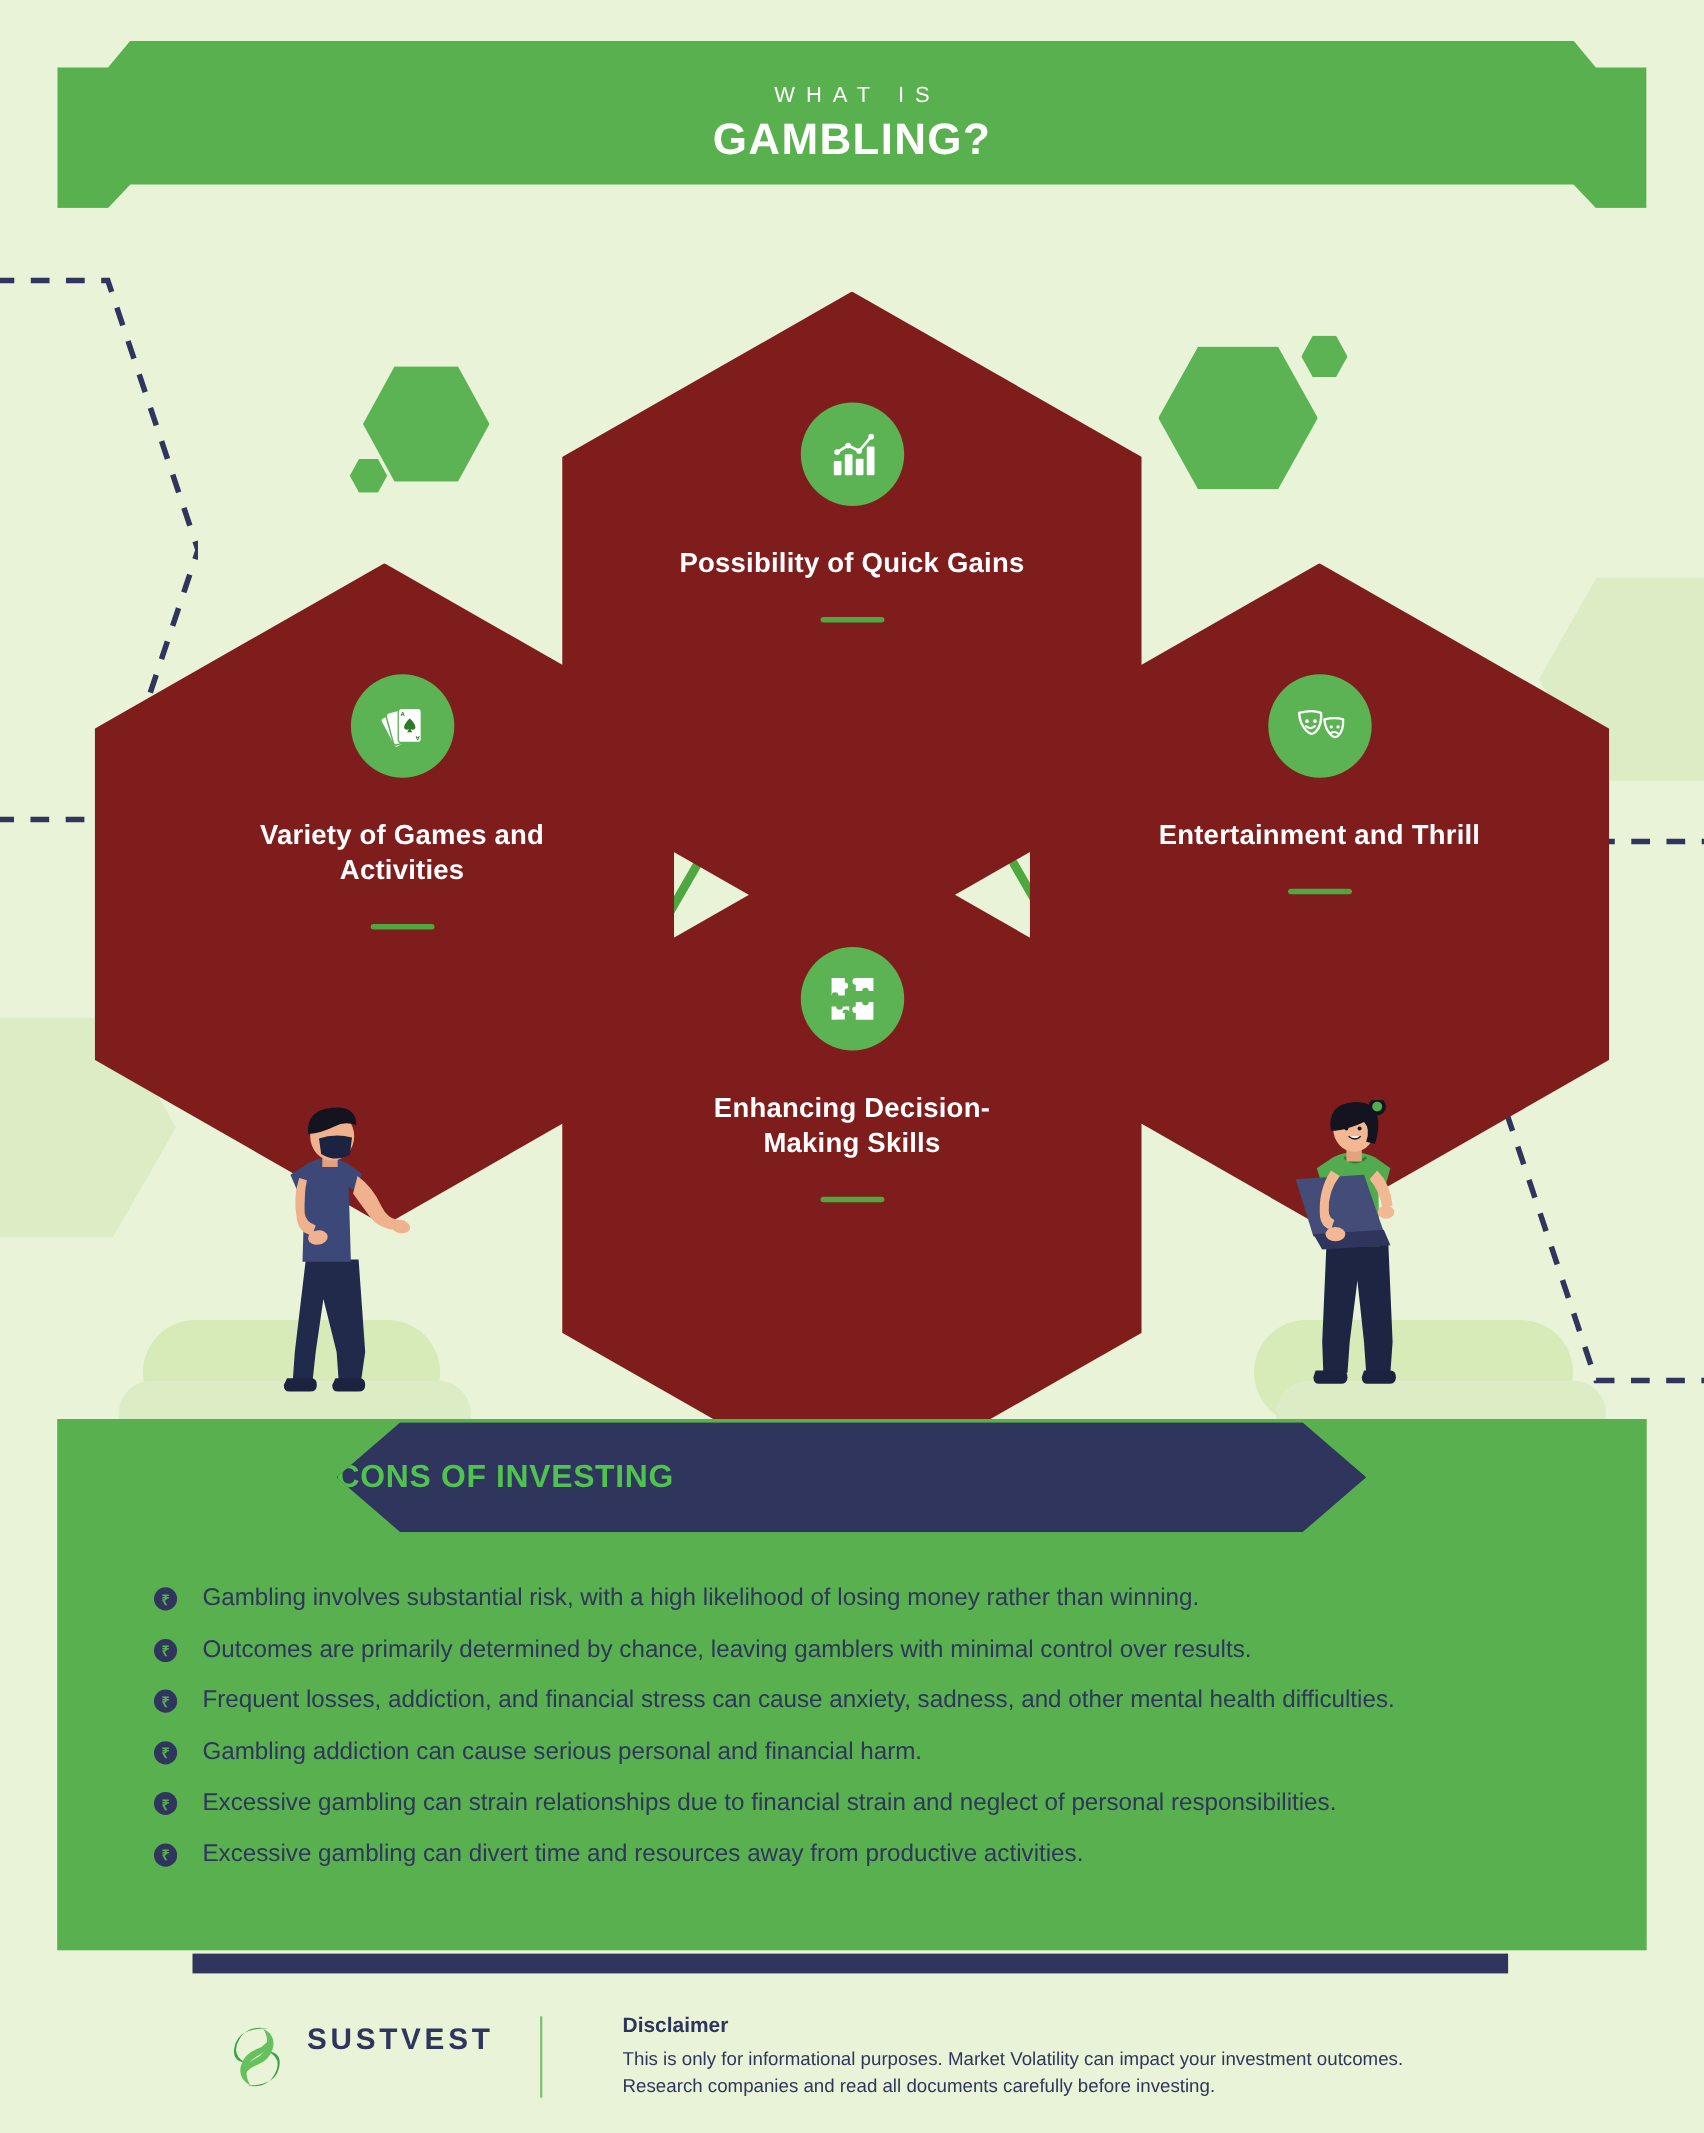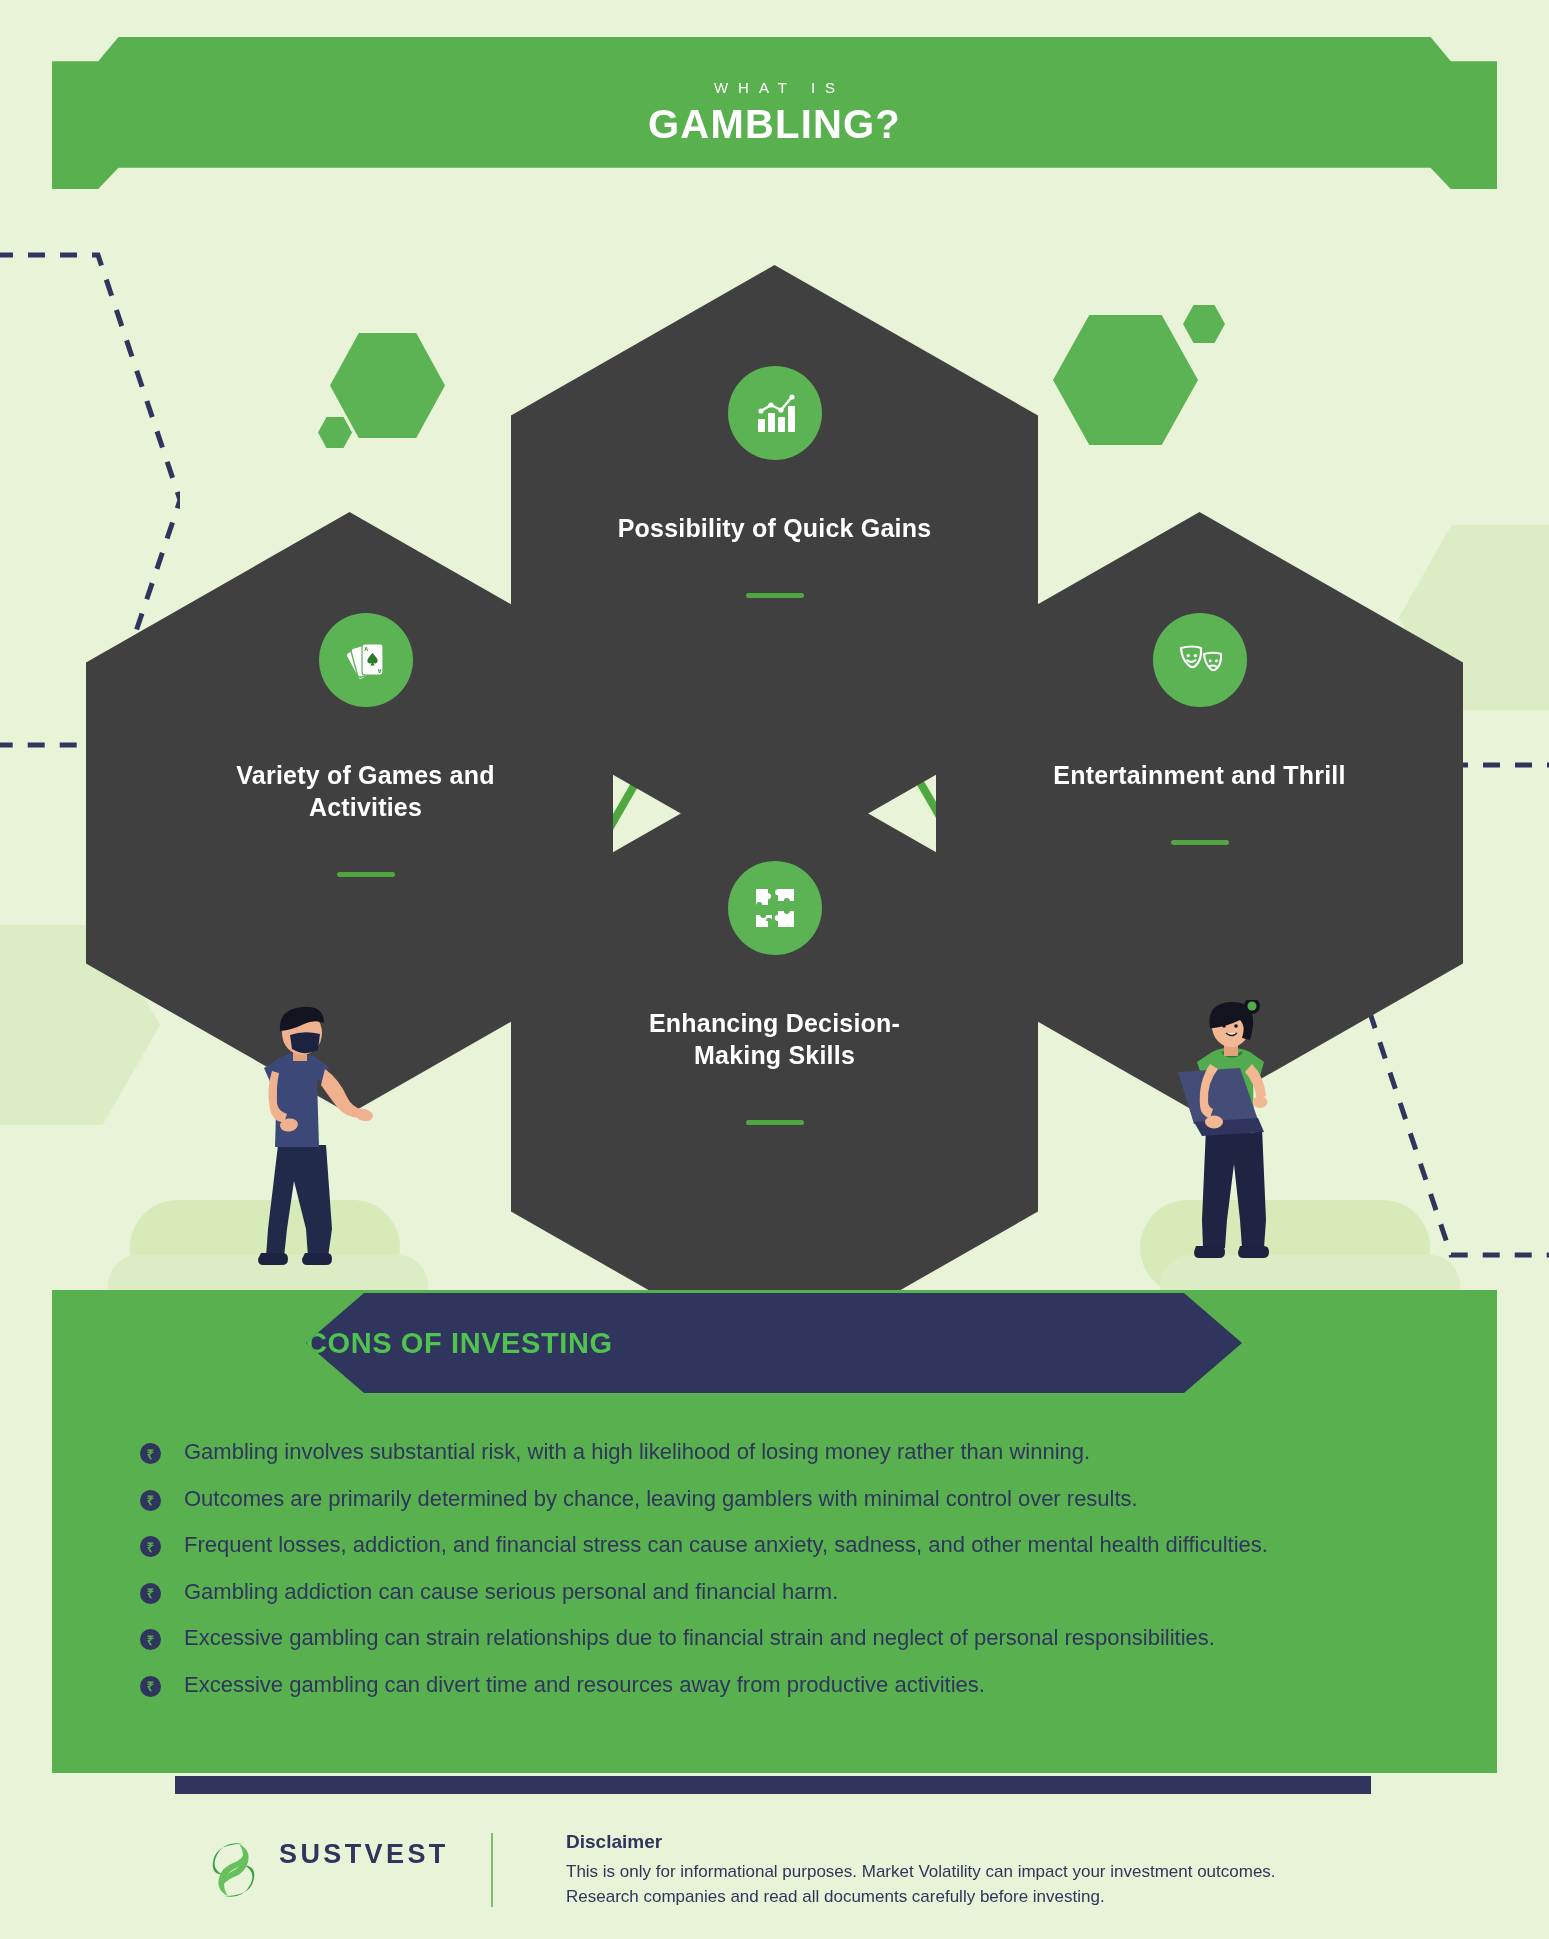--- a/index.html
+++ b/index.html
@@ -55,38 +55,37 @@
   .header-inner {
     position: absolute;
     left: 52px; top: 37px;
     width: 1445px; height: 152px;
     display: flex; flex-direction: column;
     align-items: center; justify-content: center;
     gap: 6px;
   }
   .kicker {
     color: #ffffff;
-    font-size: 15px;
+    font-size: 20px;
     font-weight: 400;
     letter-spacing: 10px;
     text-indent: 10px;
   }
   .main-title {
     color: #ffffff;
     font-size: 40px;
     font-weight: bold;
     letter-spacing: 1.2px;
   }
   .hex-card {
     position: absolute;
-    background: #404040;
+    background: #7f1d1d;
     clip-path: polygon(50% 0%, 100% 25%, 100% 75%, 50% 100%, 0% 75%, 0% 25%);
     display: flex; flex-direction: column;
     align-items: center;
-    gap: 16px;
   }
 
   .hex-top   { left: 511px; top: 265px;  width: 527px; height: 602px; }
   .hex-left  { left: 86px;  top: 512px;  width: 527px; height: 602px; padding-left: 32px; }
   .hex-right { left: 936px; top: 512px;  width: 527px; height: 602px; }
   .hex-bottom{ left: 511px; top: 760px;  width: 527px; height: 602px; }
 
   .card-icon {
     width: 94px; height: 94px;
     border-radius: 50%;

